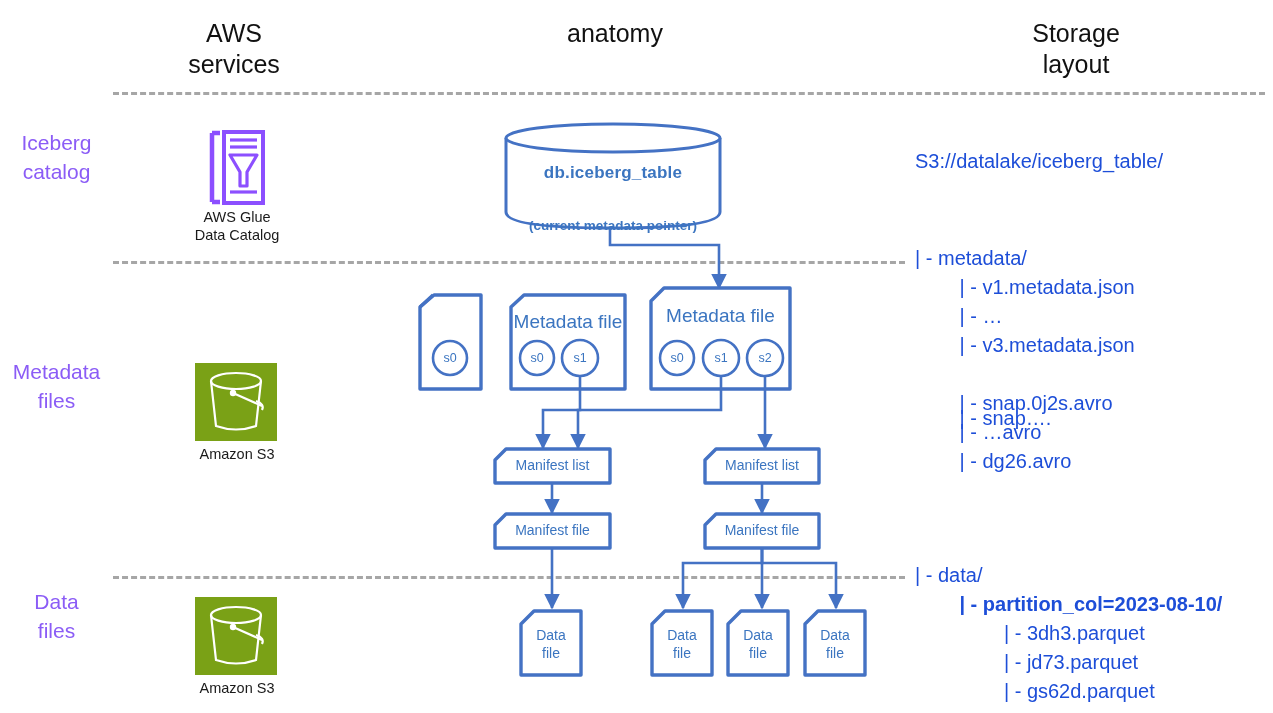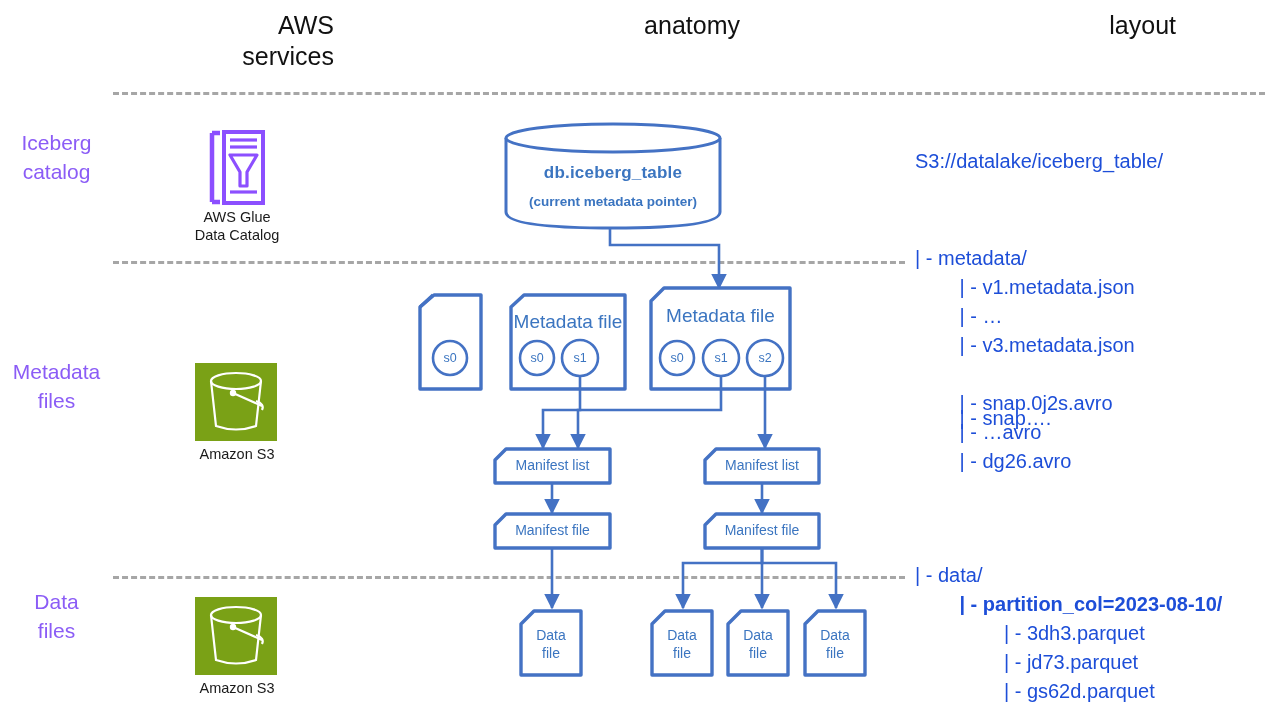--- a/index.html
+++ b/index.html
@@ -9,22 +9,23 @@
     font-family:"Liberation Sans", sans-serif;
     position:relative;
     overflow:hidden;
     color:#000;
   }
   .stage{position:absolute;left:0;top:0;width:1273px;height:713px;}
   .abs{position:absolute;}
 
   
   .col-head{
-    font-size:25px;line-height:31px;text-align:right;color:#111;
+    font-size:25px;line-height:31px;text-align:center;color:#111;
     font-family:"Liberation Sans", sans-serif;
+    margin-top:8px;
   }
 
   
   .row-label{
     font-size:21px;line-height:29px;color:#8b5cf6;text-align:center;
   }
 
   
   .dash{
     position:absolute;height:0;border-top:3px dashed #a6a6a6;
@@ -41,41 +42,42 @@
   }
 
   
   svg.overlay{position:absolute;left:0;top:0;width:1273px;height:713px;overflow:visible;}
 
   
   .boxtext{
     position:absolute;color:#3b75c0;text-align:center;
   }
   .db-title{font-size:17px;font-weight:bold;letter-spacing:.2px;}
-  .db-sub{font-size:13.5px;font-weight:bold;}
+  .db-sub{font-size:13.5px;font-weight:bold;margin-top:24px;}
   .mf-title{font-size:19px;}
   .snap-lbl{font-size:12.5px;}
   .ml-lbl{font-size:14px;}
   .df-lbl{font-size:14px;line-height:18px;}
 </style>
 </head>
 <body>
 
 <div class="stage">
 
   <div class="abs col-head" style="left:134px;top:10px;width:200px;">
     <div>AWS</div>
     <div>services</div>
   </div>
 
   <div class="abs col-head" style="left:490px;top:10px;width:250px;">
     <div>anatomy</div>
   </div>
 
   <div class="abs col-head" style="left:976px;top:10px;width:200px;">
+    <div>Storage</div>
     <div>layout</div>
   </div>
 
   <div class="dash" style="left:113px;top:92px;width:1152px;"></div>
   <div class="dash" style="left:113px;top:261px;width:792px;"></div>
   <div class="dash" style="left:113px;top:576px;width:792px;"></div>
 
   <div class="abs row-label" style="left:0px;top:128px;width:113px;">
     <div>Iceberg</div>
     <div>catalog</div>

